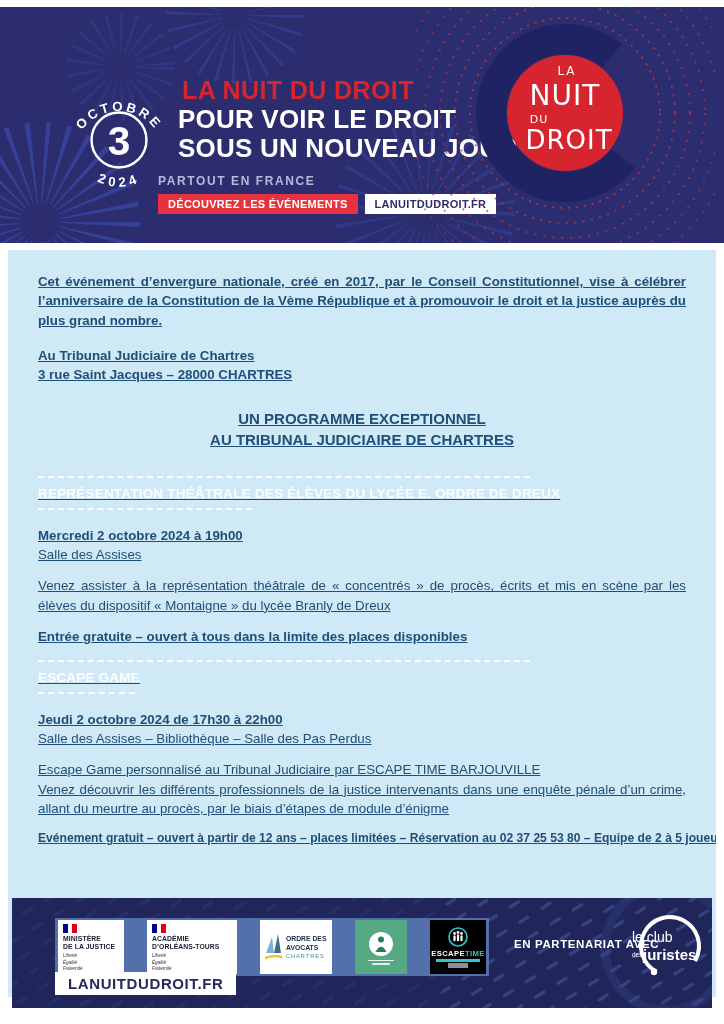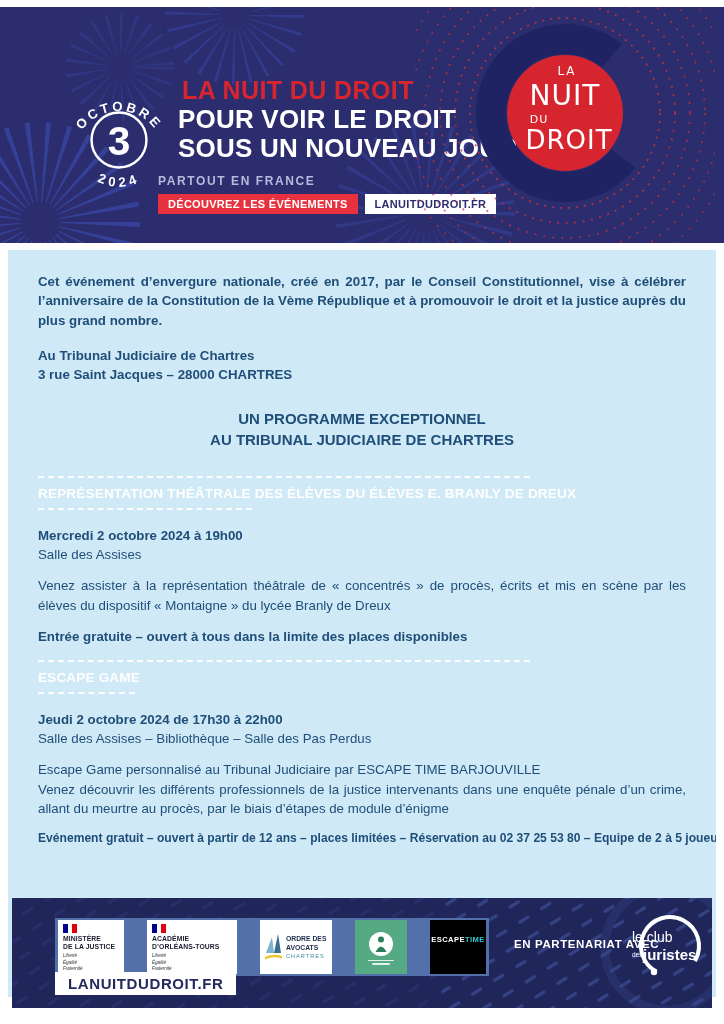--- a/index.html
+++ b/index.html
@@ -15,21 +15,21 @@
   .title-white{color:#ffffff;font-weight:bold;font-size:26px;line-height:1.12;letter-spacing:.2px;margin-left:20px;}
   .partout{color:#c5c9e6;font-size:12px;font-weight:bold;letter-spacing:1.6px;margin-top:11px;opacity:.9;}
   .btn-row{margin-top:6px;display:flex;gap:7px;align-items:center;}
   .btn{font-size:11px;font-weight:bold;padding:4px 10px;letter-spacing:.3px;white-space:nowrap;}
   .btn-red{background:#e8313e;color:#fff;}
   .btn-white{background:#ffffff;color:#2b2d6e;}
   .logo-svg{position:absolute;left:415px;top:-46px;width:300px;height:300px;}
 
   
   .content{position:absolute;left:8px;top:250px;width:708px;height:747px;background:#cfe9f6;
-           color:#1f4e79;font-size:13.3px;line-height:1.45;padding:22px 30px;box-sizing:border-box;overflow:hidden;}
+           color:#1f4e79;font-size:13.3px;line-height:1.45;padding:22px 30px;box-sizing:border-box;overflow:hidden;text-decoration:underline;}
   .bold{font-weight:bold;}
   .justify{text-align:justify;}
   .center{text-align:center;}
   .pre{white-space:pre-line;}
   .intro{margin:0 0 16px 0;}
   .venue{margin:0 0 24px 0;line-height:1.45;}
   .program-title{font-size:15px;font-weight:bold;margin:4px 0 26px 0;line-height:1.4;}
   .dash{border-top:2px dashed rgba(255,255,255,.95);height:0;}
   .dash-top{width:76%;margin:0 0 6px 0;}
   .dash-top.second{margin-top:14px;}
@@ -53,21 +53,21 @@
   .flag{width:14px;height:9px;background:linear-gradient(90deg,#000091 33%,#ffffff 33% 66%,#e1000f 66%);margin-bottom:2px;flex:0 0 auto;}
   .gov-title{font-size:6.8px;font-weight:bold;line-height:1.2;letter-spacing:.1px;}
   .gov-motto{font-size:4.6px;font-style:italic;line-height:1.4;margin-top:2px;color:#333;}
   .tile-ordre{display:flex;flex-direction:row;align-items:center;gap:3px;padding:4px 4px;}
   .ordre-col{display:flex;flex-direction:column;}
   .ordre-title{font-size:6.8px;font-weight:bold;color:#1c2a4a;line-height:1.2;}
   .ordre-city{font-size:5.6px;color:#3e8ea0;letter-spacing:1px;margin-top:1px;}
   .tile-green{background:#55a983;display:flex;flex-direction:column;align-items:center;justify-content:center;gap:2px;}
   .green-line{width:26px;height:1.5px;background:rgba(255,255,255,.85);border-radius:1px;}
   .green-line.short{width:18px;}
-  .tile-black{background:#000000;display:flex;flex-direction:column;align-items:center;justify-content:center;gap:16px;}
+  .tile-black{background:#000000;display:flex;flex-direction:column;align-items:center;justify-content:center;gap:1px;}
   .et-title{font-size:7.6px;font-weight:bold;letter-spacing:.4px;}
   .et-w1{color:#ffffff;}
   .et-w2{color:#35c4c8;}
   .et-bar{width:44px;height:3px;background:#35c4c8;}
   .et-box{width:20px;height:5px;background:#8a8f98;}
   .partner-label{position:absolute;left:502px;top:40px;color:#ffffff;font-weight:bold;font-size:11.5px;letter-spacing:.6px;}
   .club{position:absolute;left:598px;top:6px;width:100px;height:86px;}
   .site-box{position:absolute;left:43px;top:74px;background:#ffffff;color:#232a5e;font-weight:bold;
             font-size:15px;letter-spacing:.6px;padding:3px 13px;}
 </style>
@@ -138,21 +138,21 @@
       <div>3 rue Saint Jacques – 28000 CHARTRES</div>
     </div>
 
     <div class="program-title center">
       <div>UN PROGRAMME EXCEPTIONNEL</div>
       <div>AU TRIBUNAL JUDICIAIRE DE CHARTRES</div>
     </div>
 
     <section>
       <div class="dash dash-top"></div>
-      <h2 class="section-heading">REPRÉSENTATION THÉÂTRALE DES ÉLÈVES DU ÉLÈVES E. BRANLY DE DREUX</h2>
+      <h2 class="section-heading">REPRÉSENTATION THÉÂTRALE DES ÉLÈVES DU LYCÉE E. ORDRE DE DREUX</h2>
       <div class="dash dash-short-1"></div>
       <p class="datetime bold">Mercredi 2 octobre 2024 à 19h00</p>
       <p class="location">Salle des Assises</p>
       <div class="desc justify">
         <div>Venez assister à la représentation théâtrale de « concentrés » de procès, écrits et mis en scène par les élèves du dispositif « Montaigne » du lycée Branly de Dreux</div>
       </div>
       <p class="highlight bold">Entrée gratuite – ouvert à tous dans la limite des places disponibles</p>
     </section>
 
     <section>

